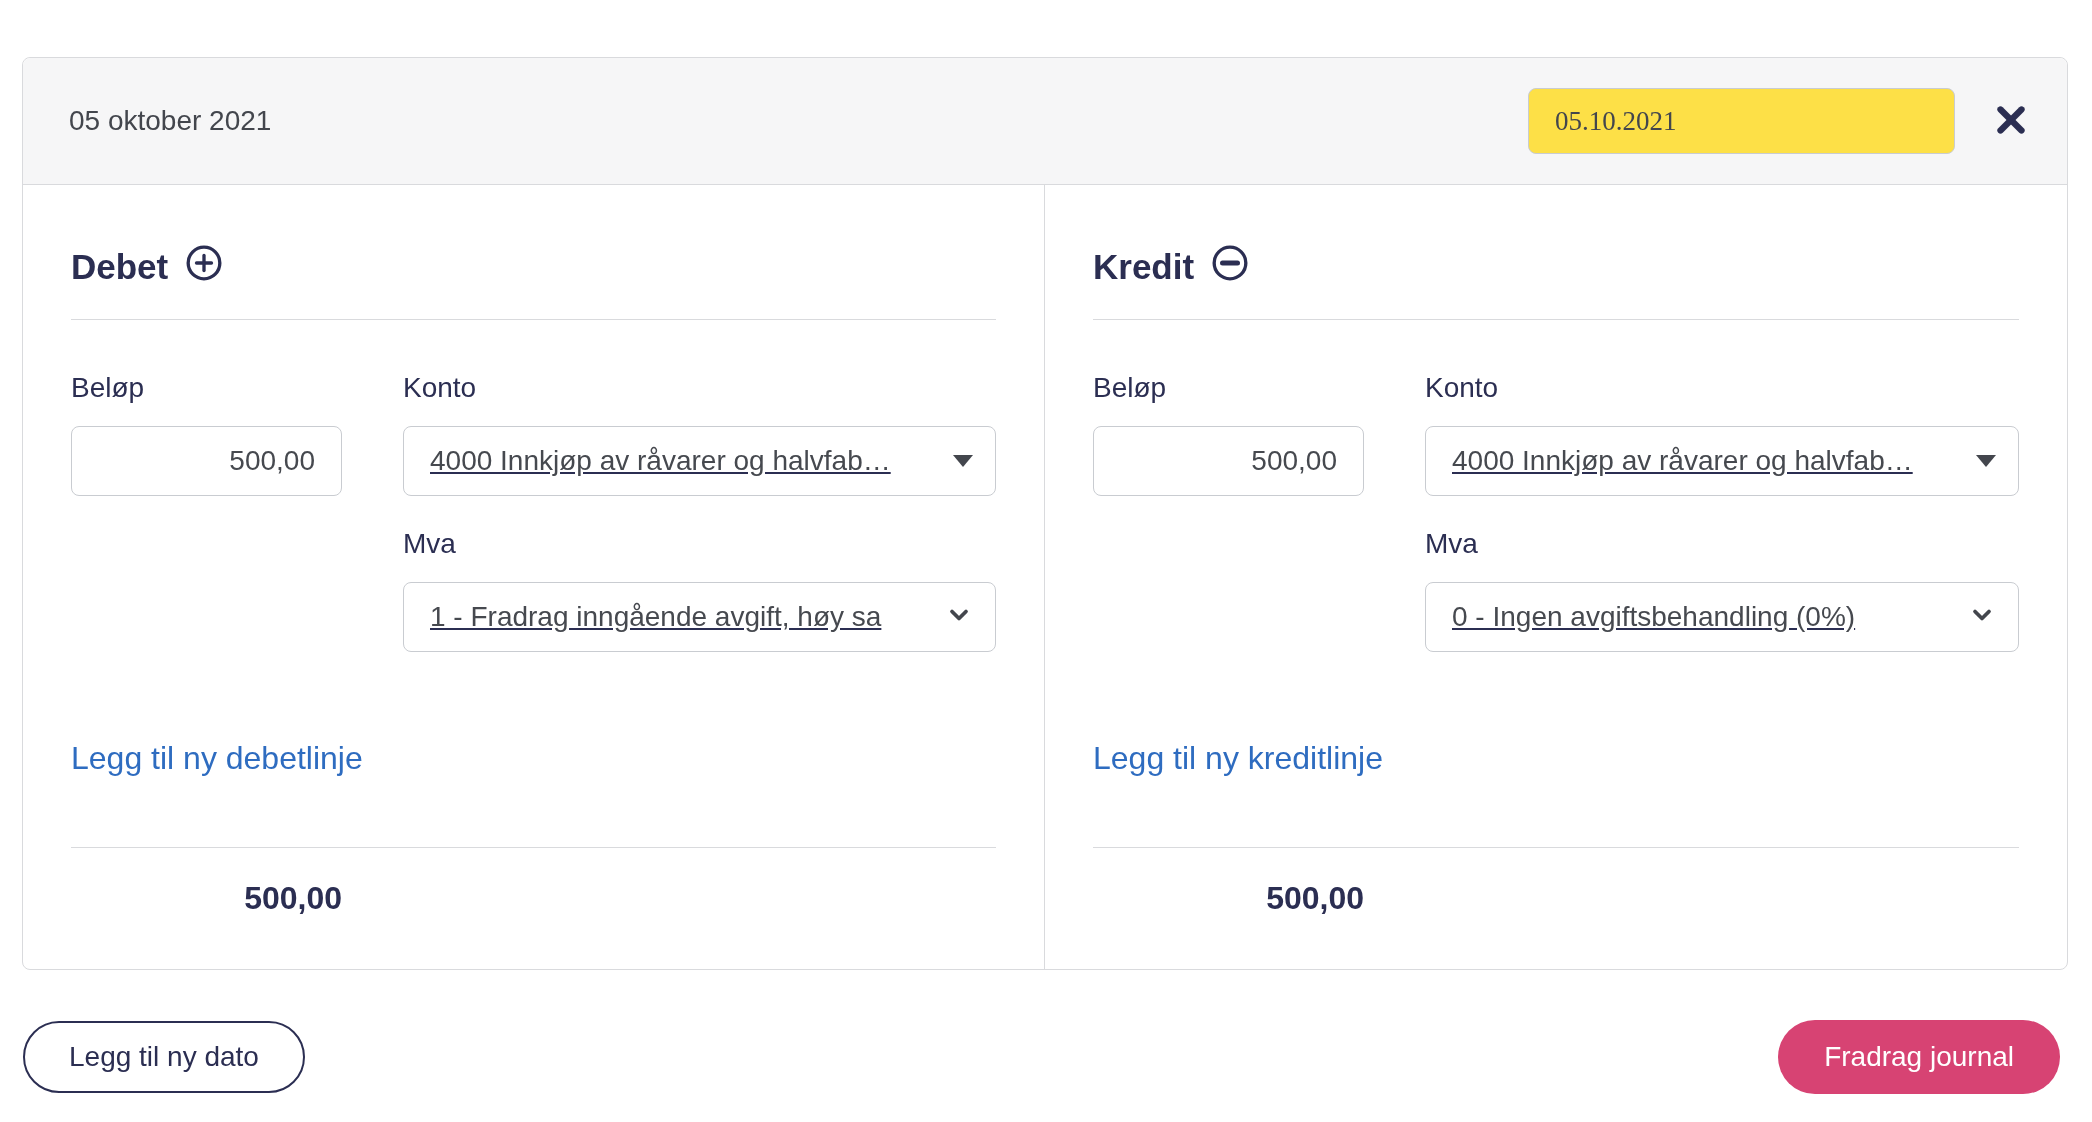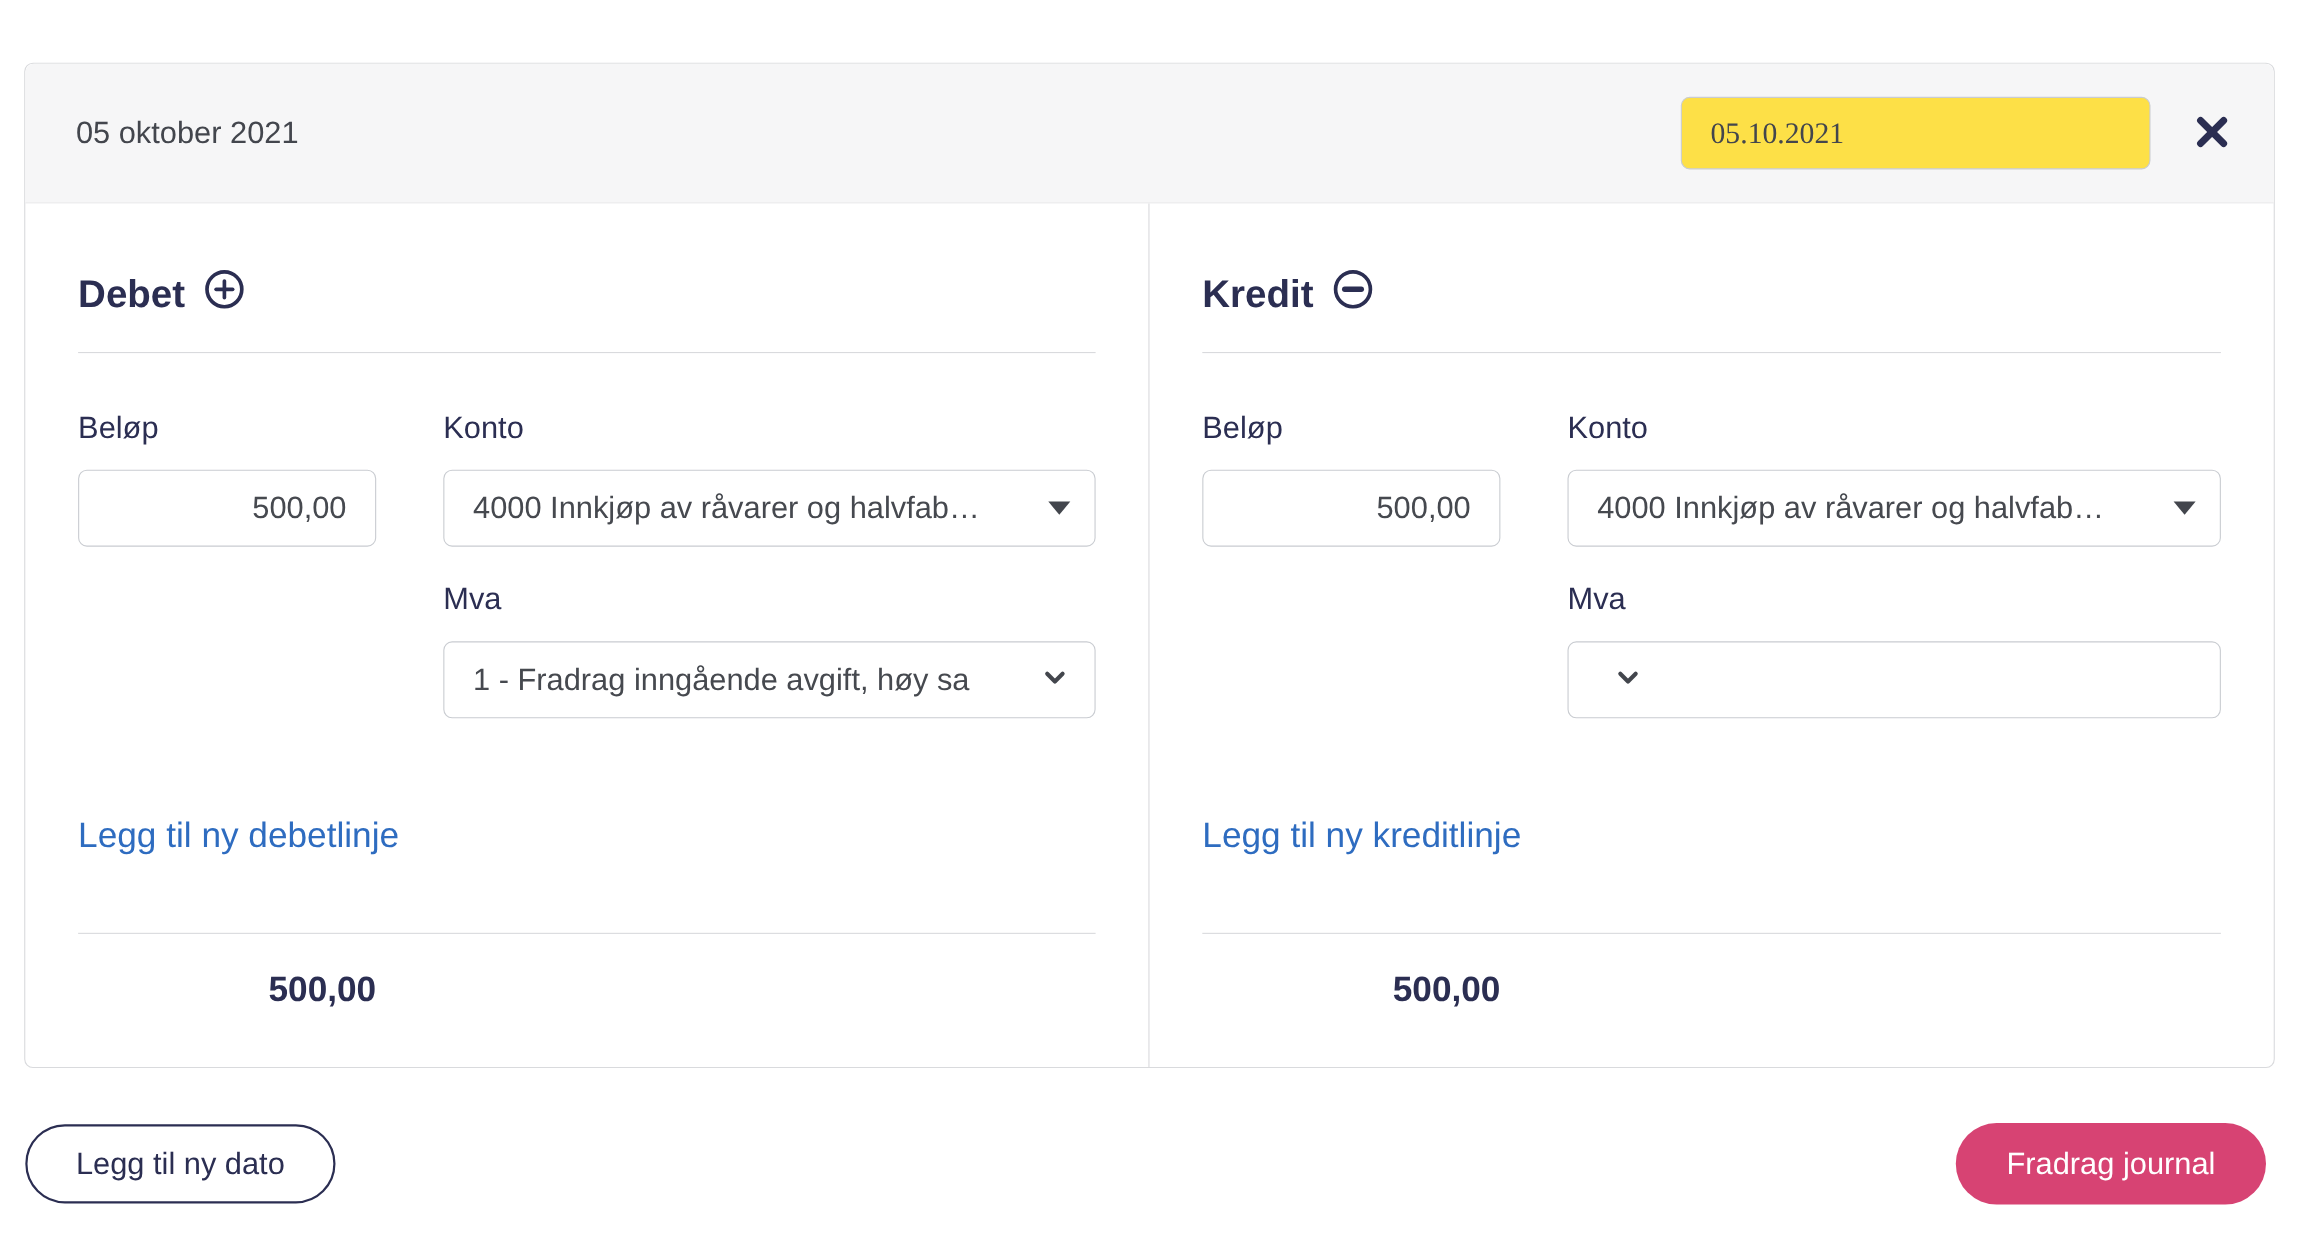--- a/index.html
+++ b/index.html
@@ -71,20 +71,21 @@
     text-align: right; padding: 0 26px;
     outline: none;
   }
   .select-box {
     height: 70px;
     border: 1px solid #c9ccd1; border-radius: 8px;
     background: #ffffff;
     display: flex; align-items: center;
     padding: 0 22px 0 26px;
     cursor: pointer;
+    text-decoration: underline;
   }
   .select-text {
     flex: 1 1 auto; min-width: 0;
     font-size: 28px; color: #46494f;
     white-space: nowrap; overflow: hidden; text-overflow: ellipsis;
   }
   .caret-triangle {
     flex: 0 0 auto;
     width: 0; height: 0; margin-left: 14px;
     border-left: 10px solid transparent;
@@ -213,20 +214,21 @@
         </div>
         <div class="field-stack">
           <div class="field-label">Konto</div>
           <div class="select-box">
             <span class="select-text">4000 Innkjøp av råvarer og halvfab…</span>
             <span class="caret-triangle"></span>
           </div>
           <div class="vat-field">
             <div class="field-label">Mva</div>
             <div class="select-box">
+              <span class="select-text">0 - Ingen avgiftsbehandling (0%)</span>
               <span class="chevron">
                 <svg width="28" height="28" viewBox="0 0 24 24" fill="none" stroke="#43464d" stroke-width="3.2" stroke-linecap="round" stroke-linejoin="round">
                   <polyline points="6,9 12,15 18,9"></polyline>
                 </svg>
               </span>
             </div>
           </div>
         </div>
       </div>
 

